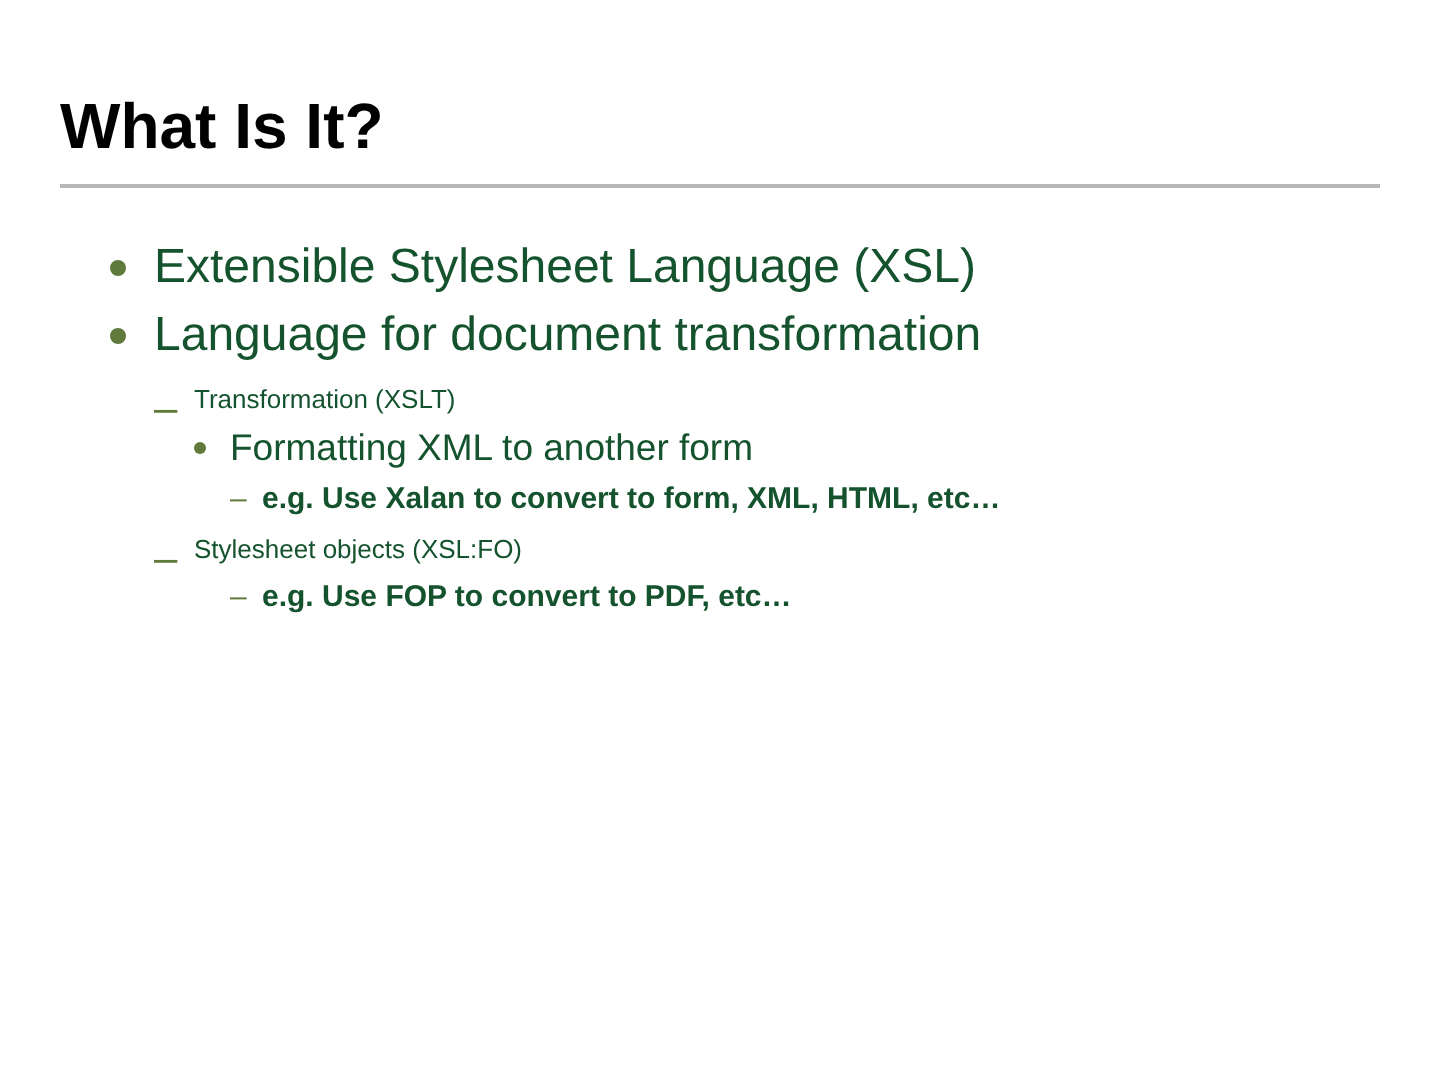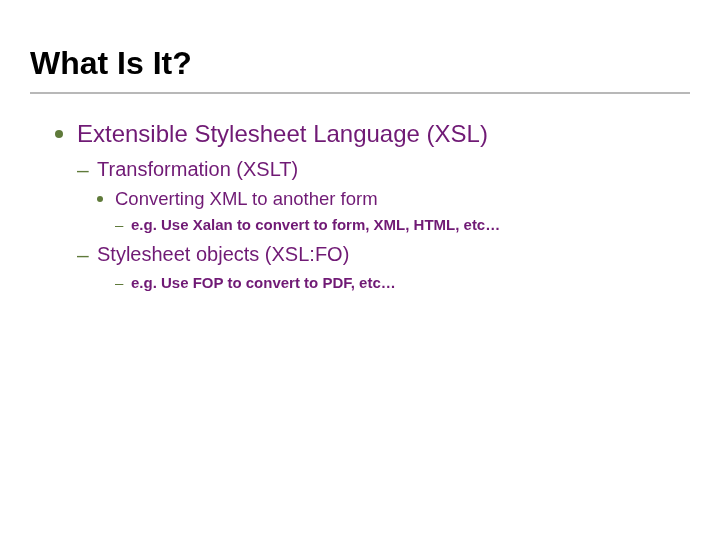--- a/index.html
+++ b/index.html
@@ -1,39 +1,40 @@
 <!DOCTYPE html>
 <html><head>
 <meta charset="utf-8">
 <style>
   html,body{margin:0;padding:0;width:720px;height:540px;background:#fff;font-family:Arial,Helvetica,sans-serif;color:#000}
   .slide{width:684px;height:540px;position:relative;box-sizing:border-box}
   .title{position:absolute;top:45px;left:30px;font-size:32px;font-weight:bold;color:#000}
   .title-underline{position:absolute;top:92px;left:30px;width:660px;height:2px;background:#b8b8b8}
-  .content{position:absolute;top:118px;left:55px;right:40px;color:#701a75}
+  .content{position:absolute;top:118px;left:55px;right:40px;color:#14532d}
   .lvl1{position:relative;padding-left:22px;margin-bottom:2px;font-size:24px;line-height:1.35}
   .lvl1::before{content:"";position:absolute;left:0;top:12px;width:8px;height:8px;border-radius:50%;background:#5f7a3a}
-  .lvl2{position:relative;padding-left:20px;margin-left:22px;margin-top:6px;margin-bottom:4px;font-size:20px;line-height:1.35}
+  .lvl2{position:relative;padding-left:20px;margin-left:22px;margin-top:6px;margin-bottom:4px;font-size:13px;line-height:1.35}
   .lvl2::before{content:"–";position:absolute;left:0;top:0;color:#5f7a3a;font-size:21px}
   .lvl3{position:relative;padding-left:18px;margin-left:42px;margin-top:2px;margin-bottom:2px;font-size:18.5px;line-height:1.35}
   .lvl3::before{content:"";position:absolute;left:0;top:9px;width:6px;height:6px;border-radius:50%;background:#5f7a3a}
   .lvl4{position:relative;padding-left:16px;margin-left:60px;margin-top:2px;margin-bottom:4px;font-size:15px;font-weight:bold;line-height:1.4}
   .lvl4::before{content:"–";position:absolute;left:0;top:0;color:#5f7a3a;font-size:15px;font-weight:normal}
 </style>
 </head>
 <body>
 
 <div class="slide">
   <div class="title">What Is It?</div>
   <div class="title-underline"></div>
 
   <div class="content">
     <div class="lvl1">Extensible Stylesheet Language (XSL)</div>
+    <div class="lvl1">Language for document transformation</div>
 
     <div class="lvl2">Transformation (XSLT)</div>
-    <div class="lvl3">Converting XML to another form</div>
+    <div class="lvl3">Formatting XML to another form</div>
     <div class="lvl4">e.g. Use Xalan to convert to form, XML, HTML, etc…</div>
 
     <div class="lvl2">Stylesheet objects (XSL:FO)</div>
     <div class="lvl4">e.g. Use FOP to convert to PDF, etc…</div>
 
   </div>
 </div>
 
 </body></html>

